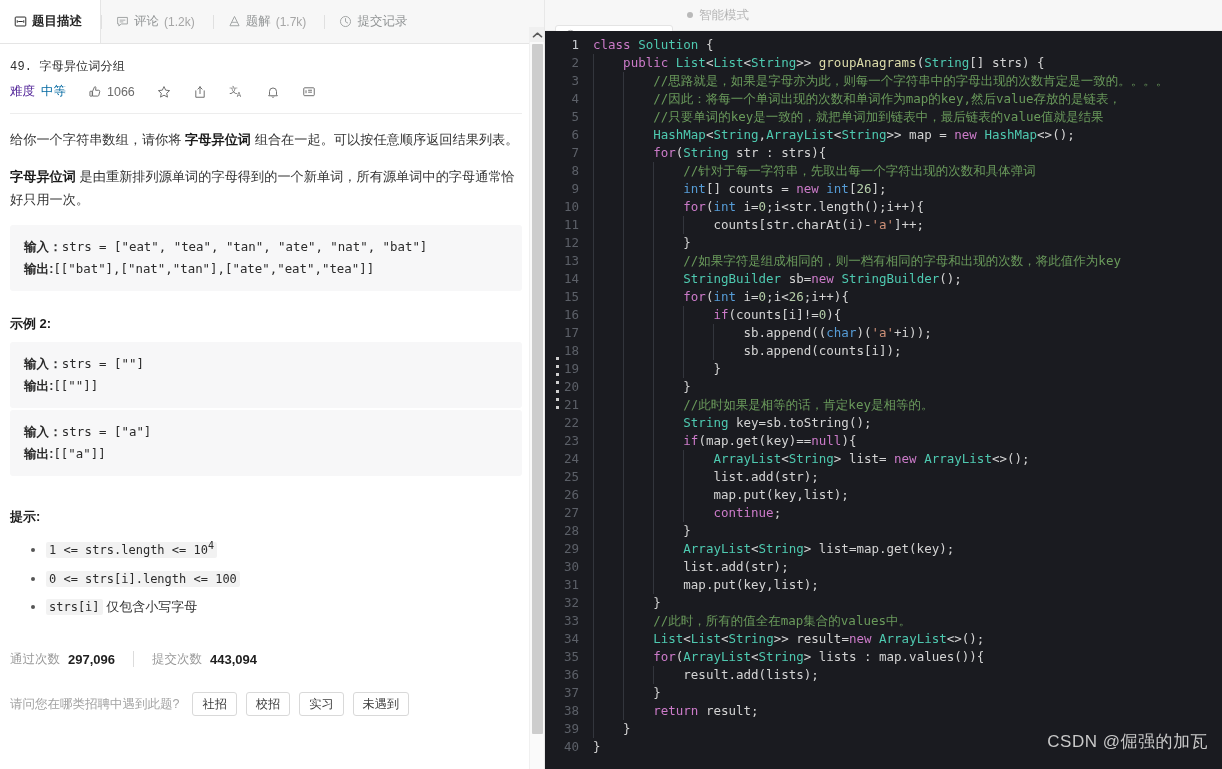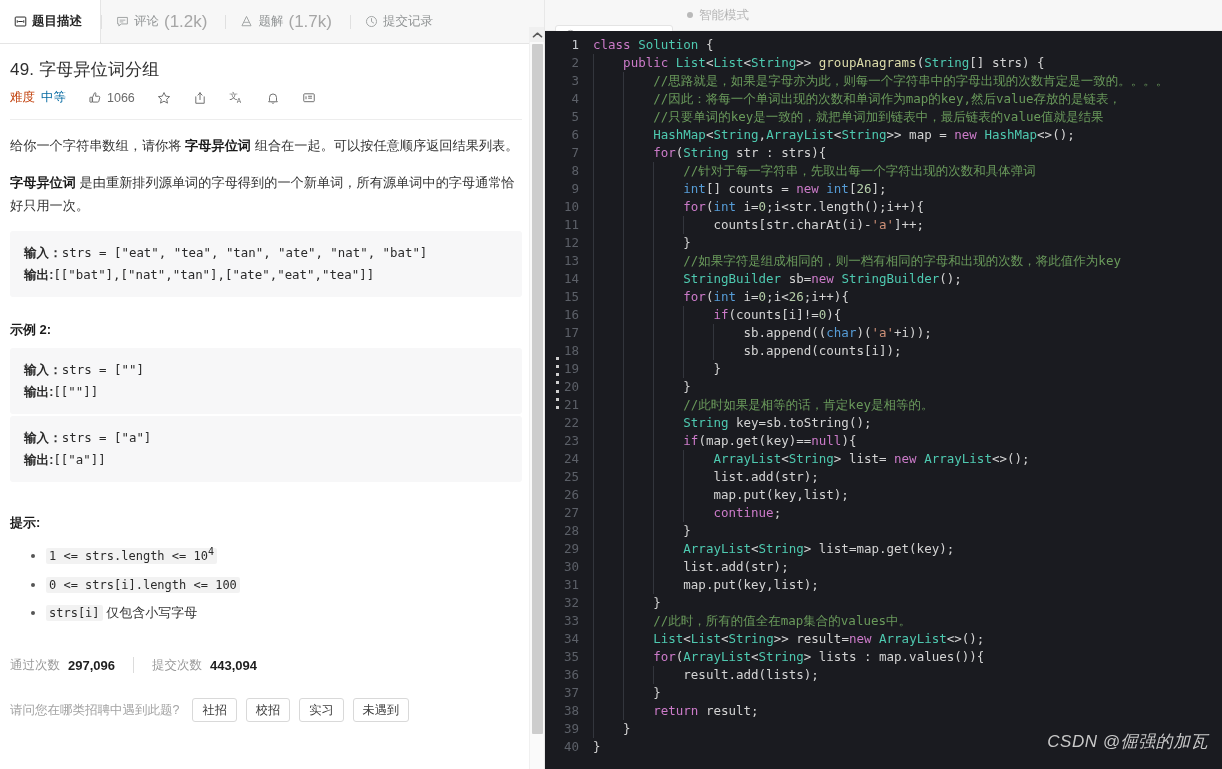--- a/index.html
+++ b/index.html
@@ -31,40 +31,41 @@
     display: flex; align-items: center; gap: 5px;
     padding: 0 18px 0 14px;
     font-size: 12.5px; color: #919495;
     cursor: pointer; position: relative;
     white-space: nowrap;
   }
   .tab.active {
     background: #ffffff; color: #262626; font-weight: bold;
     border-right: 1px solid #e5e5e5;
   }
-  .tab .tcount { color: #a6a6a6; font-weight: normal; font-size: 17px; }
+  .tab .tcount { color: #a6a6a6; font-weight: normal; font-size: 12px; }
   .tab-sep { width:1px; height:14px; background:#e0e0e0; align-self:center; }
   .tab-ico { width: 13px; height: 13px; flex: none; display:inline-block; }
   .tab-ico svg { display:block; }
 
   .content-scroll {
     flex: 1; overflow: hidden; position: relative;
     padding: 0 22px 0 10px;
   }
   .inner { padding: 14px 0 0 0; width: 512px; }
 
   .ptitle {
-    font-size: 17px; color: #2e2e2e; margin: 0 0 8px 0;
+    font-size: 12px; color: #2e2e2e; margin: 0 0 8px 0;
     letter-spacing: .2px;
+    font-family: Liberation Mono, monospace;
   }
   .meta-row {
     display: flex; align-items: center; gap: 0px;
     font-size: 12.5px; color: #5a5a5a; margin-bottom: 13px;
   }
-  .meta-row .lbl { color: #c2410c; margin-right: 6px; }
+  .meta-row .lbl { color: #4c1d95; margin-right: 6px; }
   .meta-row .diff { color: #0369a1; margin-right: 22px; }
   .meta-item {
     display: inline-flex; align-items: flex-end; gap: 5px;
     color: #6b6b6b; margin-right: 22px; cursor: pointer;
   }
   .meta-item:last-child { margin-right: 0; }
   .meta-item svg { display: block; }
   .hr-line { border: none; border-top: 1px solid #ededed; margin: 0 0 14px 0; }
 
   .desc { font-size: 13.2px; line-height: 1.75; color: #333333; margin: 0 0 14px 0; }
@@ -181,21 +182,21 @@
   .t-fn  { color: #dcdcaa; }  
   .t-cmt { color: #6a9a5b; }  
   .t-str { color: #ce9178; }  
   .t-num { color: #b5cea8; }  
   .t-pln { color: #d4d4d4; }
   .t-blu { color: #569cd6; }
 
   .watermark {
     position: absolute; right: 14px; bottom: 18px;
     color: #c9c9c9; font-size: 17px; letter-spacing: .5px;
-    font-family: "Liberation Sans", sans-serif; pointer-events: none; font-style: italic;
+    font-family: "Liberation Sans", sans-serif; pointer-events: none;
   }
 </style>
 </head>
 <body>
 
 <div class="app">
 
   <div class="left-panel">
 
     <div class="tabbar">

